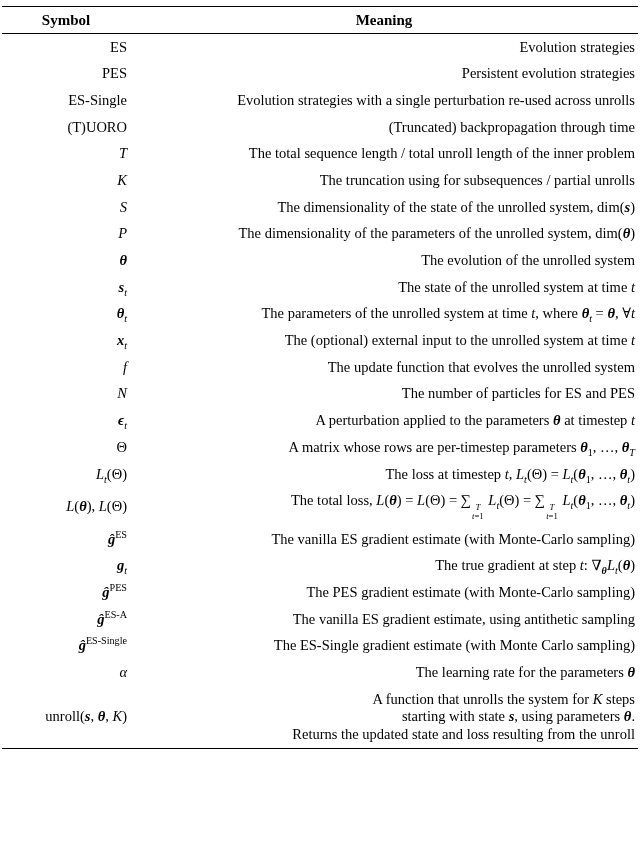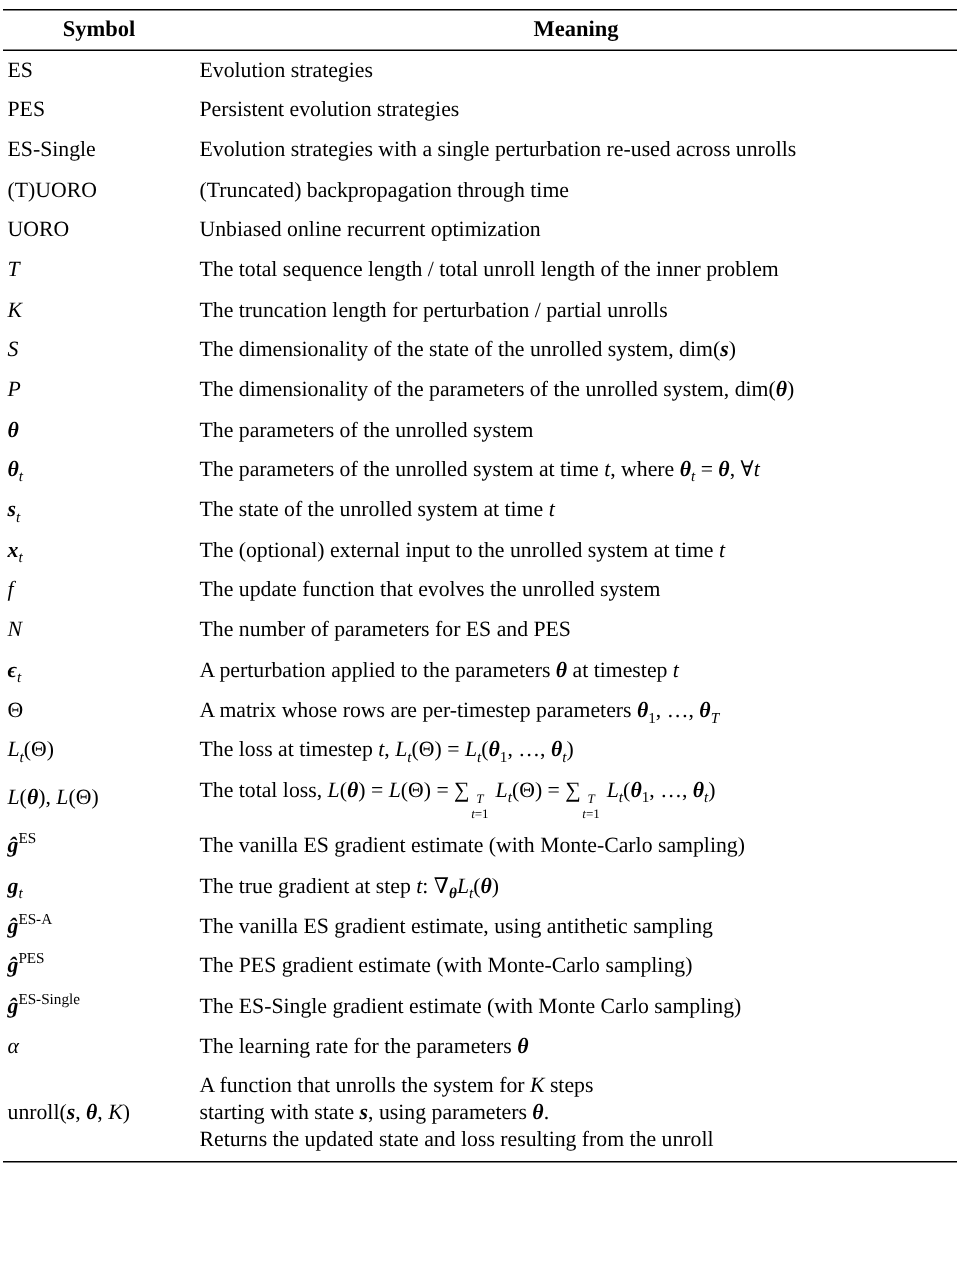--- a/index.html
+++ b/index.html
@@ -25,21 +25,21 @@
   table.notation th {
     font-weight: bold;
     font-size: 15px;
     text-align: center;
     padding: 4px 3px;
     border-bottom: 1px solid #000;
     line-height: 1.2;
   }
   table.notation td {
     font-size: 14.5px;
-    text-align: left;
+    text-align: right;
     padding: 4.5px 3px;
     line-height: 1.22;
     vertical-align: middle;
   }
   td.sym { width: 122px; }
   sub, sup { font-size: 70%; line-height: 0; }
   .limits {
     display: inline-flex;
     flex-direction: column;
     align-items: center;
@@ -71,62 +71,58 @@
         </tr>
         <tr>
           <td class="sym">ES-Single</td>
           <td class="meaning">Evolution strategies with a single perturbation re-used across unrolls</td>
         </tr>
         <tr>
           <td class="sym">(T)UORO</td>
           <td class="meaning">(Truncated) backpropagation through time</td>
         </tr>
         <tr>
-          <td class="sym">UORO</td>
-          <td class="meaning">Unbiased online recurrent optimization</td>
-        </tr>
-        <tr>
           <td class="sym"><i>T</i></td>
           <td class="meaning">The total sequence length / total unroll length of the inner problem</td>
         </tr>
         <tr>
           <td class="sym"><i>K</i></td>
-          <td class="meaning">The truncation length for perturbation / partial unrolls</td>
+          <td class="meaning">The truncation using for subsequences / partial unrolls</td>
         </tr>
         <tr>
           <td class="sym"><i>S</i></td>
           <td class="meaning">The dimensionality of the state of the unrolled system, dim(<b><i>s</i></b>)</td>
         </tr>
         <tr>
           <td class="sym"><i>P</i></td>
           <td class="meaning">The dimensionality of the parameters of the unrolled system, dim(<b><i>θ</i></b>)</td>
         </tr>
         <tr>
           <td class="sym"><b><i>θ</i></b></td>
-          <td class="meaning">The parameters of the unrolled system</td>
+          <td class="meaning">The evolution of the unrolled system</td>
+        </tr>
+        <tr>
+          <td class="sym"><b><i>s</i></b><sub><i>t</i></sub></td>
+          <td class="meaning">The state of the unrolled system at time <i>t</i></td>
         </tr>
         <tr>
           <td class="sym"><b><i>θ</i></b><sub><i>t</i></sub></td>
           <td class="meaning">The parameters of the unrolled system at time <i>t</i>, where <b><i>θ</i></b><sub><i>t</i></sub> = <b><i>θ</i></b>, ∀<i>t</i></td>
-        </tr>
-        <tr>
-          <td class="sym"><b><i>s</i></b><sub><i>t</i></sub></td>
-          <td class="meaning">The state of the unrolled system at time <i>t</i></td>
         </tr>
         <tr>
           <td class="sym"><b><i>x</i></b><sub><i>t</i></sub></td>
           <td class="meaning">The (optional) external input to the unrolled system at time <i>t</i></td>
         </tr>
         <tr>
           <td class="sym"><i>f</i></td>
           <td class="meaning">The update function that evolves the unrolled system</td>
         </tr>
         <tr>
           <td class="sym"><i>N</i></td>
-          <td class="meaning">The number of parameters for ES and PES</td>
+          <td class="meaning">The number of particles for ES and PES</td>
         </tr>
         <tr>
           <td class="sym"><b><i>ϵ</i></b><sub><i>t</i></sub></td>
           <td class="meaning">A perturbation applied to the parameters <b><i>θ</i></b> at timestep <i>t</i></td>
         </tr>
         <tr>
           <td class="sym">Θ</td>
           <td class="meaning">A matrix whose rows are per-timestep parameters <b><i>θ</i></b><sub>1</sub>, …, <b><i>θ</i></b><sub><i>T</i></sub></td>
         </tr>
         <tr>
@@ -145,26 +141,26 @@
         </tr>
         <tr>
           <td class="sym"><b><i>ĝ</i></b><sup>ES</sup></td>
           <td class="meaning">The vanilla ES gradient estimate (with Monte-Carlo sampling)</td>
         </tr>
         <tr>
           <td class="sym"><b><i>g</i></b><sub><i>t</i></sub></td>
           <td class="meaning">The true gradient at step <i>t</i>: ∇<sub><b><i>θ</i></b></sub><i>L</i><sub><i>t</i></sub>(<b><i>θ</i></b>)</td>
         </tr>
         <tr>
+          <td class="sym"><b><i>ĝ</i></b><sup>PES</sup></td>
+          <td class="meaning">The PES gradient estimate (with Monte-Carlo sampling)</td>
+        </tr>
+        <tr>
           <td class="sym"><b><i>ĝ</i></b><sup>ES-A</sup></td>
           <td class="meaning">The vanilla ES gradient estimate, using antithetic sampling</td>
-        </tr>
-        <tr>
-          <td class="sym"><b><i>ĝ</i></b><sup>PES</sup></td>
-          <td class="meaning">The PES gradient estimate (with Monte-Carlo sampling)</td>
         </tr>
         <tr>
           <td class="sym"><b><i>ĝ</i></b><sup>ES-Single</sup></td>
           <td class="meaning">The ES-Single gradient estimate (with Monte Carlo sampling)</td>
         </tr>
         <tr>
           <td class="sym"><i>α</i></td>
           <td class="meaning">The learning rate for the parameters <b><i>θ</i></b></td>
         </tr>
         <tr>

